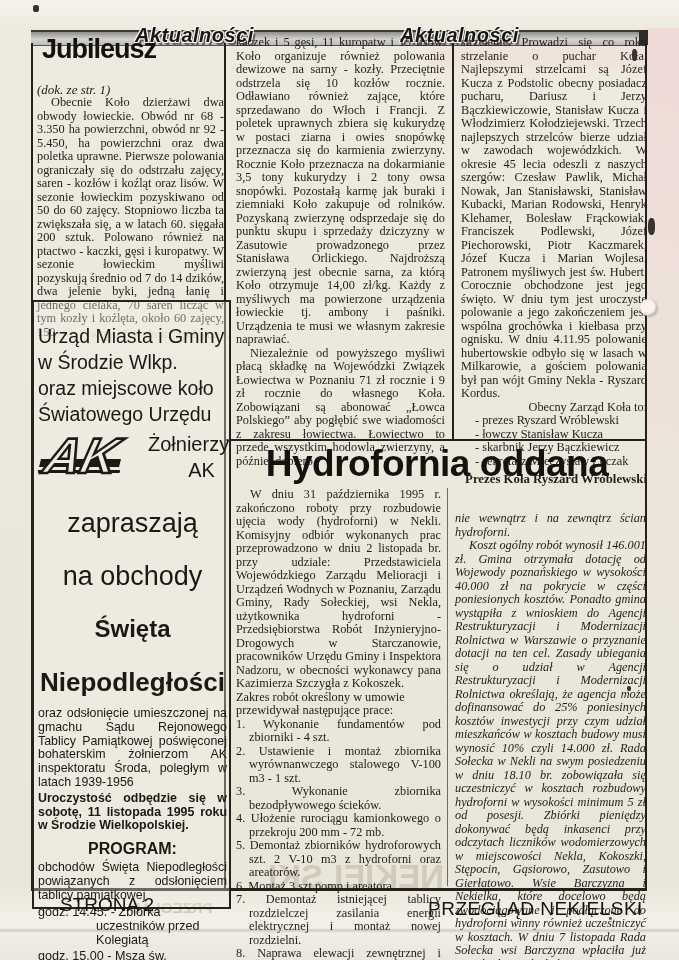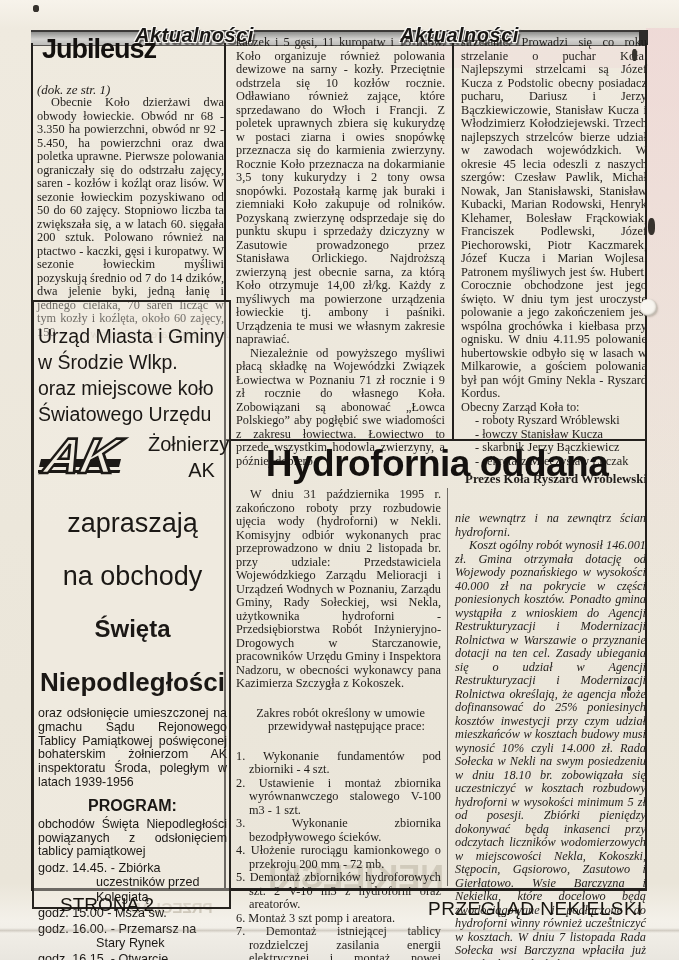--- a/index.html
+++ b/index.html
@@ -103,22 +103,22 @@
     <p class="indent" style="margin:0;">Obecnie Koło dzierżawi dwa obwody łowieckie. Obwód nr 68 - 3.350 ha powierzchni, obwód nr 92 - 5.450, ha powierzchni oraz dwa poletka uprawne. Pierwsze polowania ograniczały się do odstrzału zajęcy, saren - kozłów i koźląt oraz lisów. W sezonie łowieckim pozyskiwano od 50 do 60 zajęcy. Stopniowo liczba ta zwiększała się, a w latach 60. sięgała 200 sztuk. Polowano również na ptactwo - kaczki, gęsi i kuropatwy. W sezonie łowieckim myśliwi pozyskują średnio od 7 do 14 dzików, dwa jelenie byki, jedną łanię i jednego cielaka, 70 saren licząc w tym kozły i koźlęta, około 60 zajęcy, 150</p>
   </div>
 
   <div class="serifcol" id="jub-c2">
     <p style="margin:0;">kaczek i 5 gęsi, 11 kuropatw i 15 lisów. Koło organizuje również polowania dewizowe na sarny - kozły. Przeciętnie odstrzela się 10 kozłów rocznie. Odławiano również zające, które sprzedawano do Włoch i Francji. Z poletek uprawnych zbiera się kukurydzę w postaci ziarna i owies snopówkę przeznacza się do karmienia zwierzyny. Rocznie Koło przeznacza na dokarmianie 3,5 tony kukurydzy i 2 tony owsa snopówki. Pozostałą karmę jak buraki i ziemniaki Koło zakupuje od rolników. Pozyskaną zwierzynę odsprzedaje się do punktu skupu i sprzedaży dziczyzny w Zasutowie prowadzonego przez Stanisława Orlickiego. Najdroższą zwierzyną jest obecnie sarna, za którą Koło otrzymuje 14,00 zł/kg. Każdy z myśliwych ma powierzone urządzenia łowieckie tj. ambony i paśniki. Urządzenia te musi we własnym zakresie naprawiać.</p>
     <p class="indent" style="margin:0;">Niezależnie od powyższego myśliwi płacą składkę na Wojewódzki Związek Łowiectwa w Poznaniu 71 zł rocznie i 9 zł rocznie do własnego Koła. Zobowiązani są abonować „Łowca Polskiego” aby pogłębić swe wiadomości z zakresu łowiectwa. Łowiectwo to przede wszystkim hodowla zwierzyny, a później dopiero</p>
   </div>
 
   <div class="serifcol" id="jub-c3">
     <p style="margin:0;">strzelanie. Prowadzi się co roku strzelanie o puchar Koła. Najlepszymi strzelcami są Józef Kucza z Podstolic obecny posiadacz pucharu, Dariusz i Jerzy Bączkiewiczowie, Stanisław Kucza i Włodzimierz Kołodziejewski. Trzech najlepszych strzelców bierze udział w zawodach wojewódzkich. W okresie 45 lecia odeszli z naszych szergów: Czesław Pawlik, Michał Nowak, Jan Stanisławski, Stanisław Kubacki, Marian Rodowski, Henryk Klehamer, Bolesław Frąckowiak, Franciszek Podlewski, Józef Piechorowski, Piotr Kaczmarek, Józef Kucza i Marian Wojlesa. Patronem myśliwych jest św. Hubert. Corocznie obchodzone jest jego święto. W dniu tym jest uroczyste polowanie a jego zakończeniem jest wspólna grochówka i kiełbasa przy ognisku. W dniu 4.11.95 polowanie hubertowskie odbyło się w lasach w Milkarowie, a gościem polowania był pan wójt Gminy Nekla - Ryszard Kordus.</p>
-    <div class="board-line" style="padding-left:0;">Obecny Zarząd Koła to:</div>
-    <div class="board-line">- roboty Ryszard Wróblewski</div>
+    <div class="board-line" style="padding-left:0;text-align:right;">Obecny Zarząd Koła to:</div>
+    <div class="board-line">- prezes Ryszard Wróblewski</div>
     <div class="board-line">- łowczy Stanisław Kucza</div>
     <div class="board-line">- skarbnik Jerzy Bączkiewicz</div>
     <div class="board-line">- sekretarz Mieczysław Łuczak</div>
     <div class="sig">Prezes Koła Ryszard Wróblewski</div>
   </div>
 
   <div id="box">
     <div class="box-big">Urząd Miasta i Gminy</div>
     <div class="box-big">w Środzie Wlkp.</div>
     <div class="box-big">oraz miejscowe koło</div>
@@ -139,34 +139,35 @@
         <div class="ak-k">AK</div>
       </span>
     </div>
 
     <div class="box-c invite">zapraszają</div>
     <div class="box-c invite">na obchody</div>
     <div class="box-c event">Święta</div>
     <div class="box-c event" style="font-size:26px;">Niepodległości</div>
 
     <div class="box-small">oraz odsłonięcie umieszczonej na gmachu Sądu Rejonowego Tablicy Pamiątkowej poświęconej bohaterskim żołnierzom AK inspektoratu Środa, poległym w latach 1939-1956</div>
+    <div class="box-small box-bold" style="margin-top:2px;">Uroczystość odbędzie się w sobotę, 11 listopada 1995 roku w Środzie Wielkopolskiej.</div>
 
     <div class="prog-title">PROGRAM:</div>
     <div class="box-small" style="margin-top:0;">obchodów Święta Niepodległości powiązanych z odsłonięciem tablicy pamiątkowej</div>
     <div class="prog-item">godz. 14.45. - Zbiórka uczestników przed Kolegiatą</div>
     <div class="prog-item">godz. 15.00 - Msza św.</div>
     <div class="prog-item">godz. 16.00. - Przemarsz na Stary Rynek</div>
     <div class="prog-item">godz. 16.15. - Otwarcie uroczystości - burmistrz miasta i gminy Mieczysław Jacków</div>
   </div>
 
   <div class="headline" id="hyd-title">Hydrofornia oddana</div>
 
   <div class="serifcol" id="hyd-l">
     <p class="indent" style="margin:0;">W dniu 31 października 1995 r. zakończono roboty przy rozbudowie ujęcia wody (hydroforni) w Nekli. Komisyjny odbiór wykonanych prac przeprowadzono w dniu 2 listopada br. przy udziale: Przedstawiciela Wojewódzkiego Zarządu Melioracji i Urządzeń Wodnych w Poznaniu, Zarządu Gminy, Rady Sołeckiej, wsi Nekla, użytkownika hydroforni - Przedsiębiorstwa Robót Inżynieryjno-Drogowych w Starczanowie, pracowników Urzędu Gminy i Inspektora Nadzoru, w obecności wykonawcy pana Kazimierza Szczygła z Kokoszek.</p>
-    <p style="margin:16px;text-align:right;">Zakres robót określony w umowie przewidywał następujące prace:</p>
+    <p style="margin:0;text-align:left;">Zakres robót określony w umowie przewidywał następujące prace:</p>
     <div class="task">1. Wykonanie fundamentów pod zbiorniki - 4 szt.</div>
     <div class="task">2. Ustawienie i montaż zbiornika wyrównanwczego stalowego V-100 m3 - 1 szt.</div>
     <div class="task">3. Wykonanie zbiornika bezodpływowego ścieków.</div>
     <div class="task">4. Ułożenie rurociągu kamionkowego o przekroju 200 mm - 72 mb.</div>
     <div class="task">5. Demontaż zbiorników hydroforowych szt. 2 V-10 m3 z hydroforni oraz areatorów.</div>
     <div class="task">6. Montaż 3 szt pomp i areatora.</div>
     <div class="task">7. Demontaż istniejącej tablicy rozdzielczej zasilania energii elektrycznej i montaż nowej rozdzielni.</div>
     <div class="task">8. Naprawa elewacji zewnętrznej i malowa-</div>
   </div>
 

